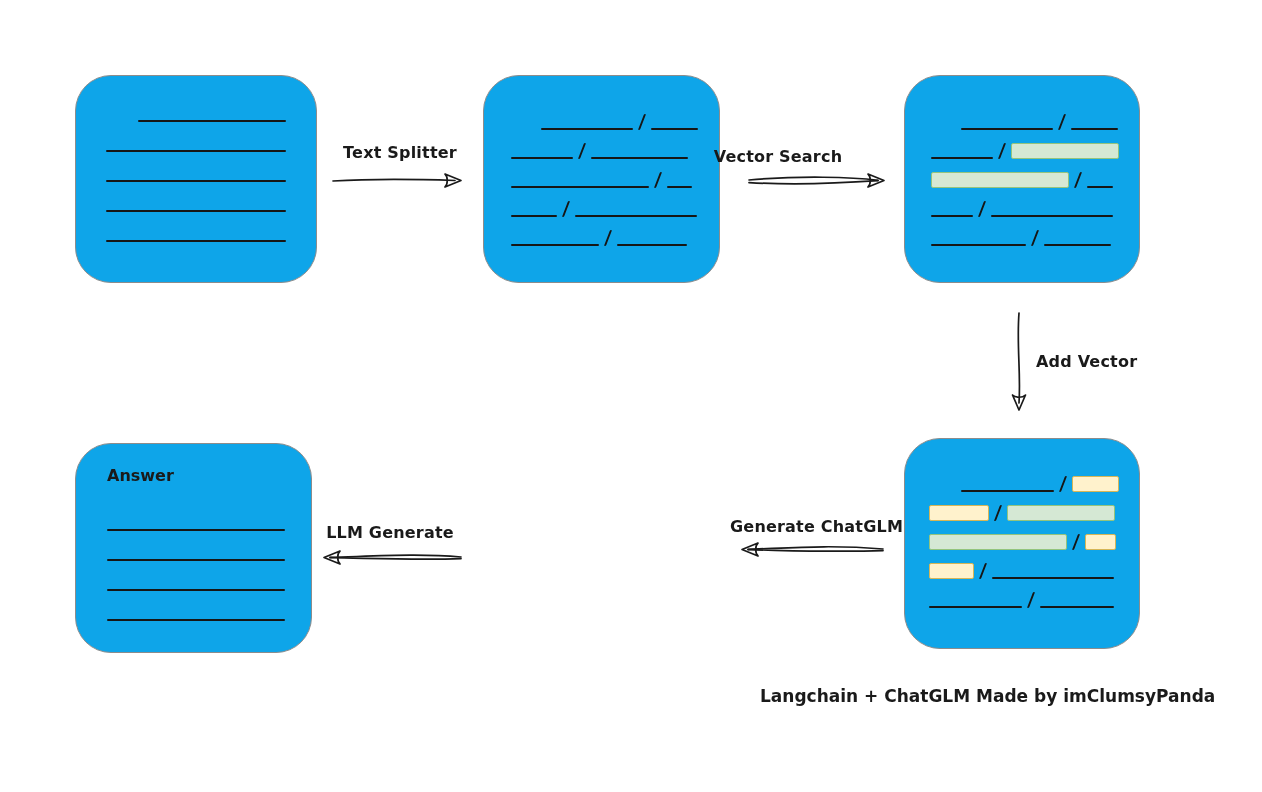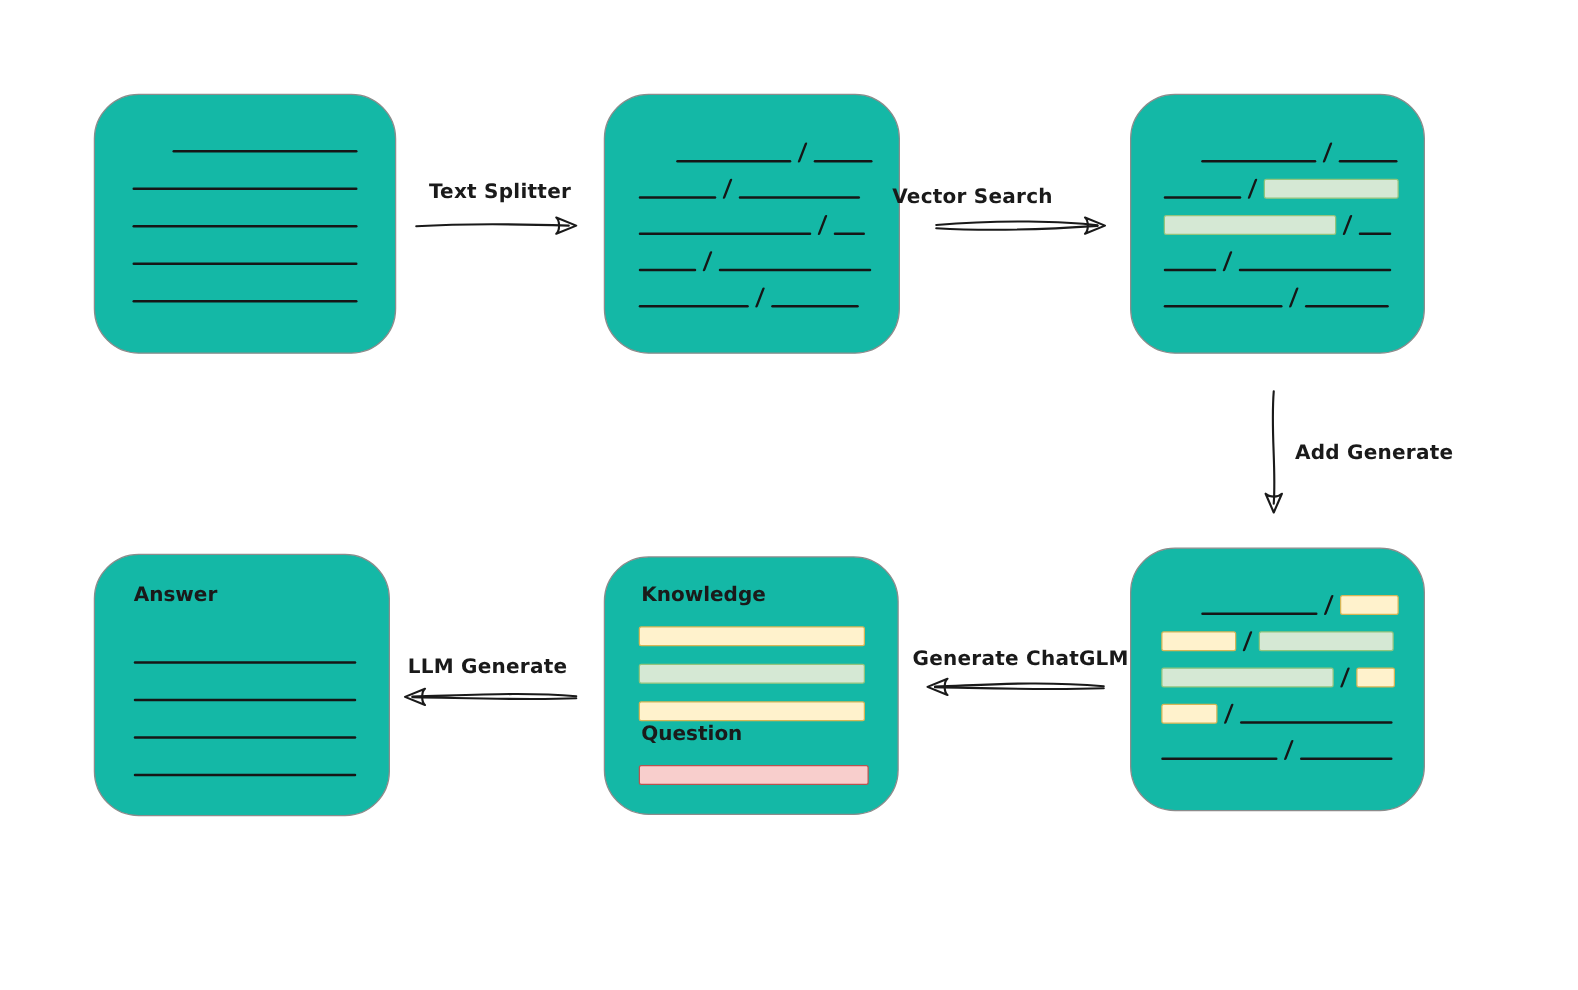--- a/index.html
+++ b/index.html
@@ -4,21 +4,21 @@
 <style>
   html,body { margin:0; padding:0; }
   body {
     width:1262px; height:792px; background:#ffffff; overflow:hidden; position:relative;
     font-family:"DejaVu Sans", sans-serif; color:#1a1a1a;
   }
   .canvas { position:absolute; inset:0; }
 
   
   .node {
-    position:absolute; background:#14b8a6; border:1.4px solid #8c8c8c;
+    position:absolute; background:#0ea5e9; border:1.4px solid #8c8c8c;
     border-radius:36px; box-sizing:border-box;
   }
 
   
   .seg-row { display:flex; align-items:flex-end; height:29px; }
   .seg-row.tall { height:30px; }
   .seg-line { height:2px; background:#161616; border-radius:1px; flex:0 0 auto; }
   .spacer { height:1px; flex:0 0 auto; }
   .slash {
     width:2.4px; height:16px; background:#161616; border-radius:1px;
@@ -162,42 +162,20 @@
         <span class="slash"></span>
         <span class="seg-line" style="width: 122px;"></span>
       </div>
       <div class="seg-row">
         <span class="seg-line" style="width: 93px;"></span>
         <span class="slash"></span>
         <span class="seg-line" style="width: 74px;"></span>
       </div>
     </div>
 
-  <div class="node" style="left:483px; top:445px; width:236px; height:207px;">
-    <div class="prompt-inner">
-      <span class="box-label">Knowledge</span>
-      <div>
-          <div class="seg-row bar-row">
-            <span class="chip chip-yellow" style="width: 181px;"></span>
-          </div>
-          <div class="seg-row bar-row">
-            <span class="chip chip-green" style="width: 181px;"></span>
-          </div>
-          <div class="seg-row bar-row">
-            <span class="chip chip-yellow" style="width: 181px;"></span>
-          </div>
-        </div>
-      <span class="box-label question-label">Question</span>
-      <div>
-          <div class="seg-row bar-row">
-            <span class="chip chip-red" style="width: 184px;"></span>
-          </div>
-        </div>
-    </div>
-  </div>
 
   <div class="node" style="left:75px; top:443px; width:237px; height:210px;">
     <div class="answer-inner">
       <span class="box-label">Answer</span>
       <div>
           <div class="seg-row tall">
             <span class="seg-line" style="width: 178px;"></span>
           </div>
           <div class="seg-row tall">
             <span class="seg-line" style="width: 178px;"></span>
@@ -233,17 +211,18 @@
     </g>
     <g>
       <path d="M461,557 C420,553.5 378,556 330,557.3"></path>
       <path d="M461,558.6 C420,560.2 378,558.5 330,557.7"></path>
       <path d="M340,551 L324,557.5 L340,564 C337,561.5 337,553.5 340,551 Z"></path>
     </g>
   </svg>
 
   <div class="arrow-label hand" style="left:320px; top:143px; width:160px;">Text Splitter</div>
   <div class="arrow-label hand" style="left:698px; top:147px; width:160px;">Vector Search</div>
-  <div class="arrow-label hand" style="left:1036px; top:352px; width:140px; text-align:left;">Add Generate</div>
+  <div class="arrow-label hand" style="left:1036px; top:352px; width:140px; text-align:left;">Add Vector</div>
   <div class="arrow-label hand" style="left:730px; top:517px; width:160px;">Generate ChatGLM</div>
   <div class="arrow-label hand" style="left:310px; top:523px; width:160px;">LLM Generate</div>
 
+  <div class="caption">Langchain + ChatGLM Made by imClumsyPanda</div>
 </div>
 
 </body></html>

